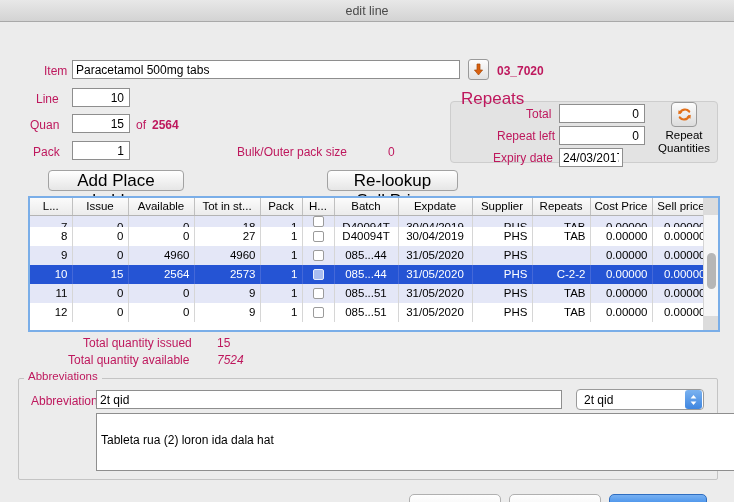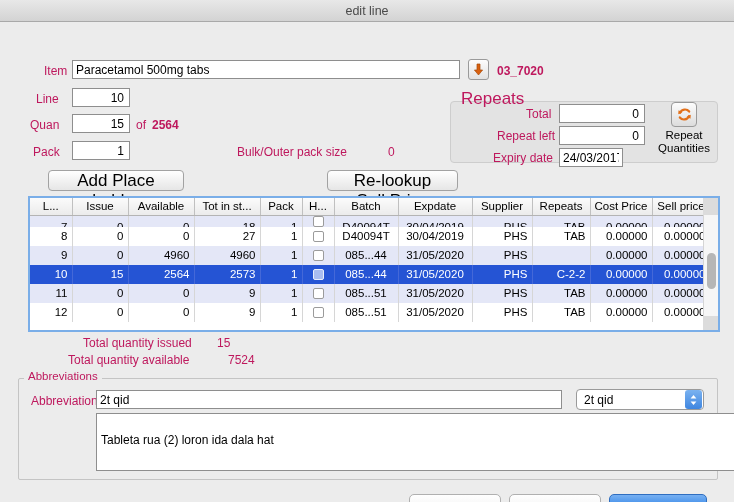--- a/index.html
+++ b/index.html
@@ -181,21 +181,21 @@
   }
   #hscroll-bottom {
     position: absolute; right: 0; bottom: 0; width: 15px; height: 14px;
     background: #dcdcdc;
   }
 
   
   #tot-issued-label { left: 83px;  top: 314px; }
   #tot-issued-value { left: 217px; top: 314px; }
   #tot-avail-label  { left: 68px;  top: 331px; }
-  #tot-avail-value  { left: 228px; top: 331px; }
+  #tot-avail-value  { left: 217px; top: 331px; font-style: italic; }
 
   
   #abbrev-legend {
     left: 24px; top: 348px; background: #ececec; padding: 0 4px;
     font-size: 11.5px;
   }
   #abbrev-box {
     left: 18px; top: 356px; width: 700px; height: 102px;
     border: 1px solid #c4c4c4; border-radius: 2px;
   }

